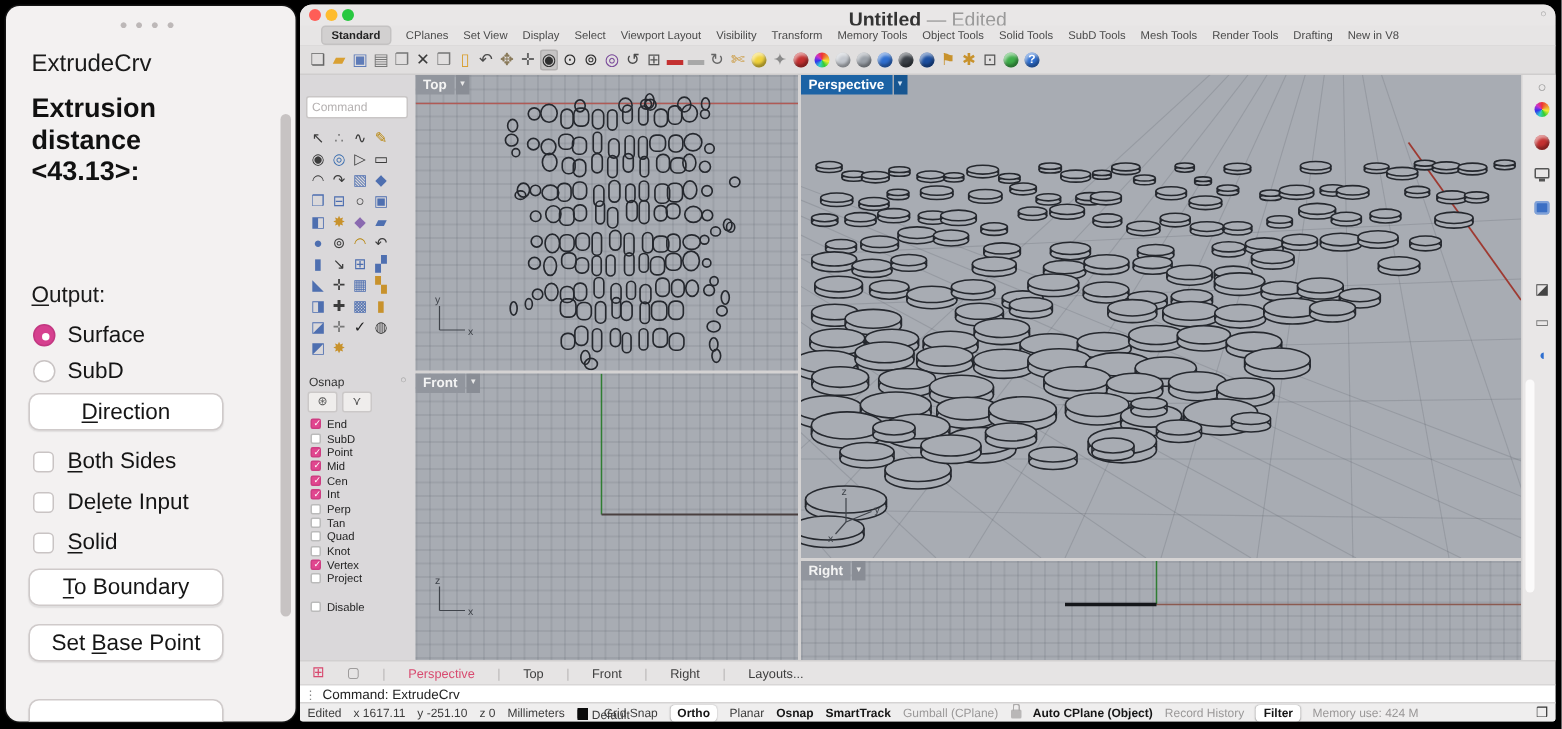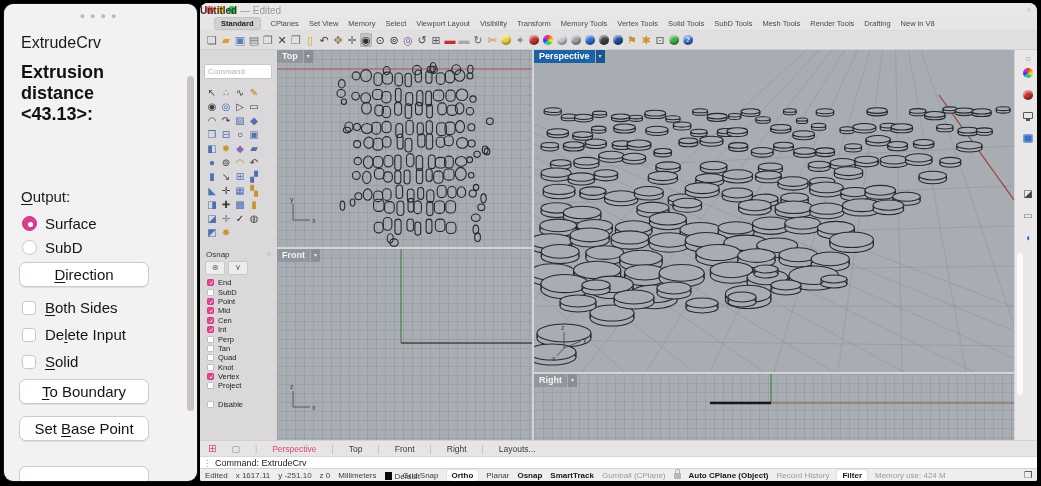--- a/index.html
+++ b/index.html
@@ -31,21 +31,21 @@
   #check-list{position:absolute;left:18px;top:290px;width:160px}
   .chkrow{display:flex;align-items:center;gap:9px;height:27px;font-size:15px;color:#151515}
   .chkbox{width:14px;height:14px;border-radius:3.5px;background:#fff;border:1px solid #c9c4c4;box-sizing:border-box;flex:0 0 auto}
   #panel-scrollbar{position:absolute;right:3px;top:72px;width:7px;height:335px;background:#c7c3c3;border-radius:4px}
 
   
   #rhino-window{position:absolute;left:200px;top:3px;width:837px;height:478px;background:#e7e5e5;
     border-radius:8px 8px 2px 2px;overflow:hidden}
   #titlebar{position:absolute;left:0;top:0;width:100%;height:14px;background:#e9e7e7}
   .tl{position:absolute;top:3px;width:8px;height:8px;border-radius:50%}
-  #win-title{position:absolute;top:2px;left:0;width:100%;font-size:10px;color:#3a3a3a}
+  #win-title{position:absolute;top:2px;left:0;width:100%;text-align:center;font-size:13px;color:#3a3a3a}
   #win-title b{font-weight:700;color:#333}
   #win-title span{color:#9a9a9a}
   #tabbar{position:absolute;left:0;top:14px;width:100%;height:14px;background:#e7e5e5;
     display:flex;align-items:center;gap:10px;padding-left:14px;box-sizing:border-box;border-bottom:1px solid #dcdada}
   .tab{font-size:7.5px;color:#4a4a4a;white-space:nowrap}
   .tab.active{background:#d2d0d0;border:1px solid #c4c2c2;border-radius:3px;padding:1px 6px;color:#222;font-weight:700}
   #tab-gear{position:absolute;right:6px;top:3px;font-size:7px;color:#999}
   #toolbar{position:absolute;left:0;top:28px;width:100%;height:19px;background:#e1dfdf;border-bottom:1px solid #cfcdcd;
     display:flex;align-items:center;gap:2px;padding-left:6px;box-sizing:border-box}
   .tbi{width:12px;height:14px;font-size:11px;line-height:14px;text-align:center;flex:0 0 auto;border-radius:2px}
@@ -180,27 +180,27 @@
       <span class="tl" style="left: 6px; background: rgb(255, 94, 87);" id="tl-close"></span>
       <span class="tl" style="left: 17px; background: rgb(254, 188, 46);" id="tl-min"></span>
       <span class="tl" style="left: 28px; background: rgb(40, 200, 64);" id="tl-zoom"></span>
       <div id="win-title"><b>Untitled</b><span> — Edited</span></div>
     </header>
 
     <nav id="tabbar">
         <span class="tab active">Standard</span>
         <span class="tab">CPlanes</span>
         <span class="tab">Set View</span>
-        <span class="tab">Memory</span>
+        <span class="tab">Display</span>
         <span class="tab">Select</span>
         <span class="tab">Viewport Layout</span>
         <span class="tab">Visibility</span>
         <span class="tab">Transform</span>
         <span class="tab">Memory Tools</span>
-        <span class="tab">Vertex Tools</span>
+        <span class="tab">Object Tools</span>
         <span class="tab">Solid Tools</span>
         <span class="tab">SubD Tools</span>
         <span class="tab">Mesh Tools</span>
         <span class="tab">Render Tools</span>
         <span class="tab">Drafting</span>
         <span class="tab">New in V8</span>
       </nav>
     <span id="tab-gear">○</span>
 
     <div id="toolbar">

